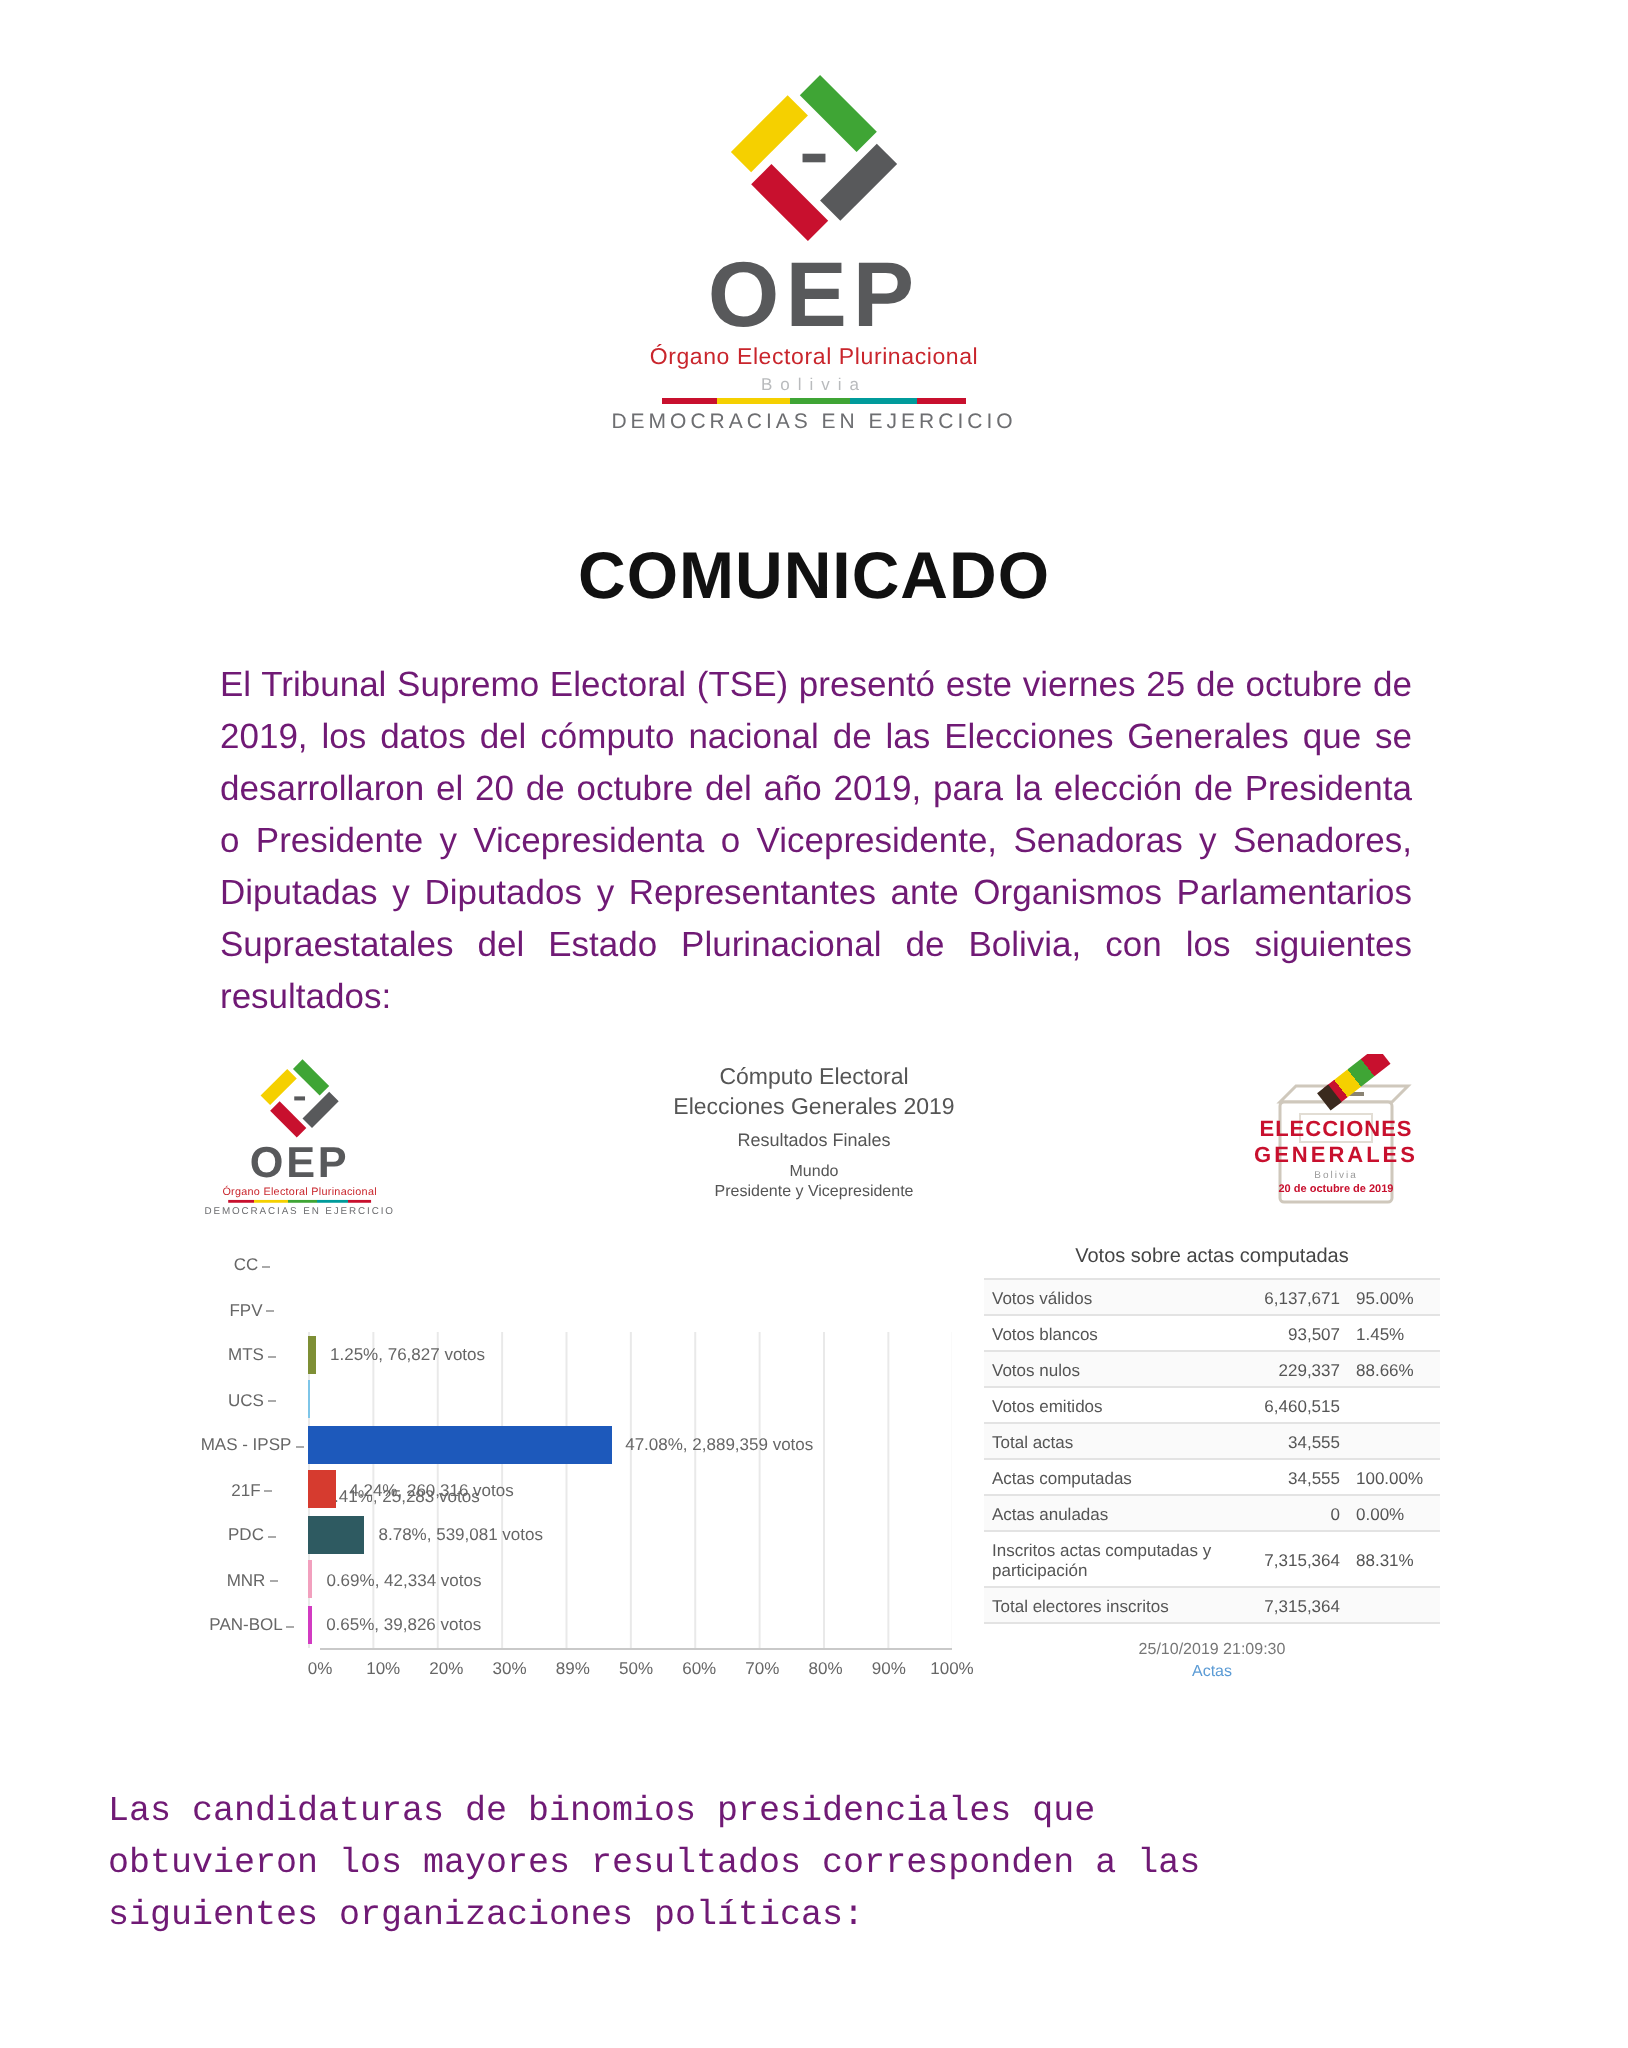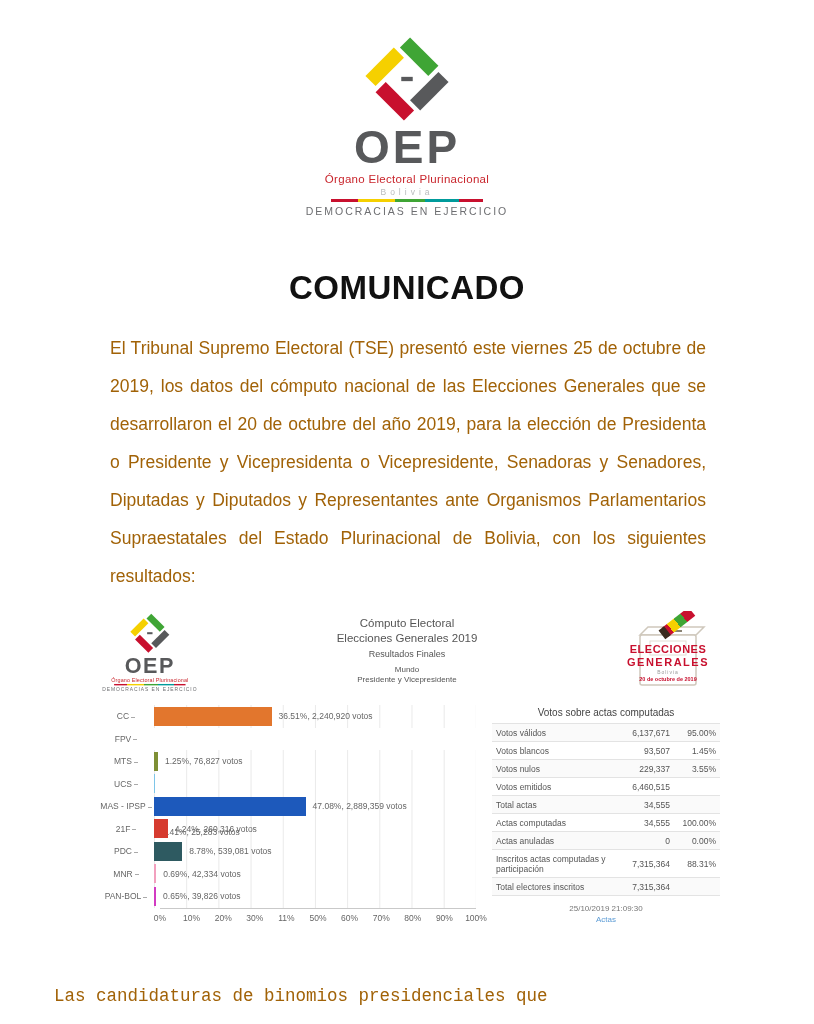--- a/index.html
+++ b/index.html
@@ -15,21 +15,21 @@
   .logo-big{margin-top:36px;}
   .logo-block .oep-word{font-size:46px;font-weight:700;color:#58595b;letter-spacing:3px;line-height:1;margin-top:2px;}
   .logo-block .org-line{font-size:11.5px;color:#c9252c;margin-top:3px;letter-spacing:.3px;}
   .logo-block .bolivia{font-size:8.5px;color:#b9bbbd;letter-spacing:4px;margin-top:2px;}
   .logo-block .color-bar{width:152px;height:3px;margin-top:2px;
     background:linear-gradient(to right,#c8102e 0 18%,#f5d000 18% 42%,#3fa535 42% 62%,#009b9b 62% 84%,#c8102e 84% 100%);}
   .logo-block .tagline{font-size:10.5px;color:#6d6e71;letter-spacing:2px;margin-top:3px;}
 
   
   .doc-title{font-size:33px;font-weight:700;letter-spacing:.5px;text-align:center;margin:52px 0 0 0;color:#111;}
-  .para{font-size:17.5px;line-height:38px;color:#a16207;}
+  .para{font-size:17.5px;line-height:26px;color:#701a75;}
   .para.p1{margin:22px 108px 0 110px;text-align:justify;}
   .para.p2{margin:52px 0 0 54px;width:548px;text-align:left;font-family:Liberation Mono, monospace;}
 
   
   .embed{width:622px;margin:16px 0 0 98px;background:#fff;}
   .embed-header{display:flex;justify-content:space-between;align-items:flex-start;height:84px;}
   .mini-logo-wrap{width:100px;height:80px;position:relative;}
   .mini-logo-wrap .logo-block{transform:scale(0.47);transform-origin:top left;width:212px;position:absolute;left:2px;top:2px;}
   .embed-titles{flex:1;text-align:center;color:#555;padding-top:6px;}
   .embed-titles .t1{font-size:11.5px;}
@@ -60,21 +60,21 @@
   .x-axis{position:relative;height:16px;margin-left:62px;border-top:1px solid #c9c9c9;}
   .x-tick{position:absolute;top:4px;transform:translateX(-50%);font-size:8.5px;color:#666;white-space:nowrap;}
 
   
   .side-panel{width:228px;margin-left:16px;padding-top:2px;}
   .table-title{font-size:10px;color:#444;text-align:center;margin-bottom:5px;}
   table.votes{width:100%;border-collapse:collapse;font-size:8.5px;color:#555;}
   table.votes td{border-top:1px solid #e3e3e3;border-bottom:1px solid #e3e3e3;padding:3.5px 4px;vertical-align:middle;}
   table.votes tr:nth-child(odd) td{background:#fafafa;}
   td.t-num{text-align:right;white-space:nowrap;width:48px;}
-  td.t-pct{text-align:right;white-space:nowrap;width:38px;}
+  td.t-pct{white-space:nowrap;width:38px;}
   .timestamp{font-size:8px;color:#777;text-align:center;margin-top:8px;}
   .actas-link{display:block;font-size:8px;color:#5b9bd5;text-align:center;margin-top:2px;text-decoration:none;cursor:pointer;}
   .embed-footer{font-size:10.5px;color:#333;text-align:center;margin:12px 6px 0 6px;line-height:1.4;}
 </style>
 </head>
 <body>
 
 <div class="page">
 
   <div class="logo-block logo-big">
@@ -159,24 +159,20 @@
         </div>
       </div>
     </div>
 
     <div class="embed-main">
 
       <div class="chart">
         <div class="bar-rows">
             <div class="bar-row">
               <span class="bar-cat">CC</span>
-              <div class="bar-track">
-                <div class="bar" style="width: 36.51%; background: rgb(226, 118, 45);"></div>
-                <span class="bar-val" style="left: calc(36.51% + 7px);">36.51%,  2,240,920 votos</span>
-              </div>
             </div>
             <div class="bar-row">
               <span class="bar-cat">FPV</span>
             </div>
             <div class="bar-row">
               <span class="bar-cat">MTS</span>
               <div class="bar-track">
                 <div class="bar" style="width: 1.25%; background: rgb(126, 143, 53);"></div>
                 <span class="bar-val" style="left: calc(1.25% + 7px);">1.25%,  76,827 votos</span>
               </div>
@@ -222,21 +218,21 @@
                 <div class="bar" style="width: 0.65%; background: rgb(210, 59, 194);"></div>
                 <span class="bar-val" style="left: calc(0.65% + 7px);">0.65%,  39,826 votos</span>
               </div>
             </div>
           </div>
         <div class="x-axis">
             <span class="x-tick" style="left: 0%;">0%</span>
             <span class="x-tick" style="left: 10%;">10%</span>
             <span class="x-tick" style="left: 20%;">20%</span>
             <span class="x-tick" style="left: 30%;">30%</span>
-            <span class="x-tick" style="left: 40%;">11%</span>
+            <span class="x-tick" style="left: 40%;">89%</span>
             <span class="x-tick" style="left: 50%;">50%</span>
             <span class="x-tick" style="left: 60%;">60%</span>
             <span class="x-tick" style="left: 70%;">70%</span>
             <span class="x-tick" style="left: 80%;">80%</span>
             <span class="x-tick" style="left: 90%;">90%</span>
             <span class="x-tick" style="left: 100%;">100%</span>
           </div>
       </div>
 
       <div class="side-panel">
@@ -249,21 +245,21 @@
                 <td class="t-pct">95.00%</td>
               </tr>
               <tr>
                 <td class="t-label">Votos blancos</td>
                 <td class="t-num">93,507</td>
                 <td class="t-pct">1.45%</td>
               </tr>
               <tr>
                 <td class="t-label">Votos nulos</td>
                 <td class="t-num">229,337</td>
-                <td class="t-pct">3.55%</td>
+                <td class="t-pct">88.66%</td>
               </tr>
               <tr>
                 <td class="t-label">Votos emitidos</td>
                 <td class="t-num">6,460,515</td>
                 <td class="t-pct"></td>
               </tr>
               <tr>
                 <td class="t-label">Total actas</td>
                 <td class="t-num">34,555</td>
                 <td class="t-pct"></td>

